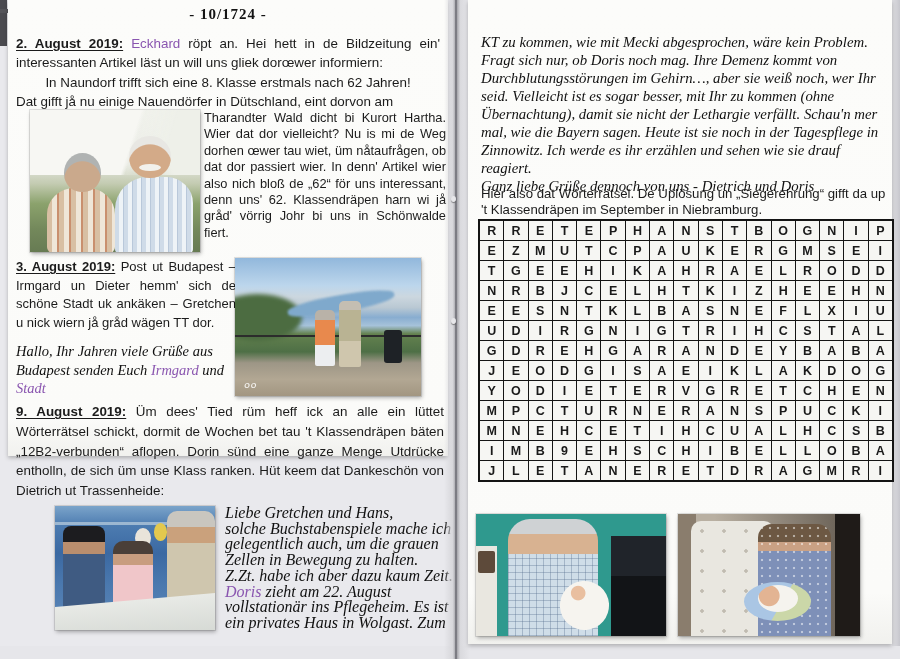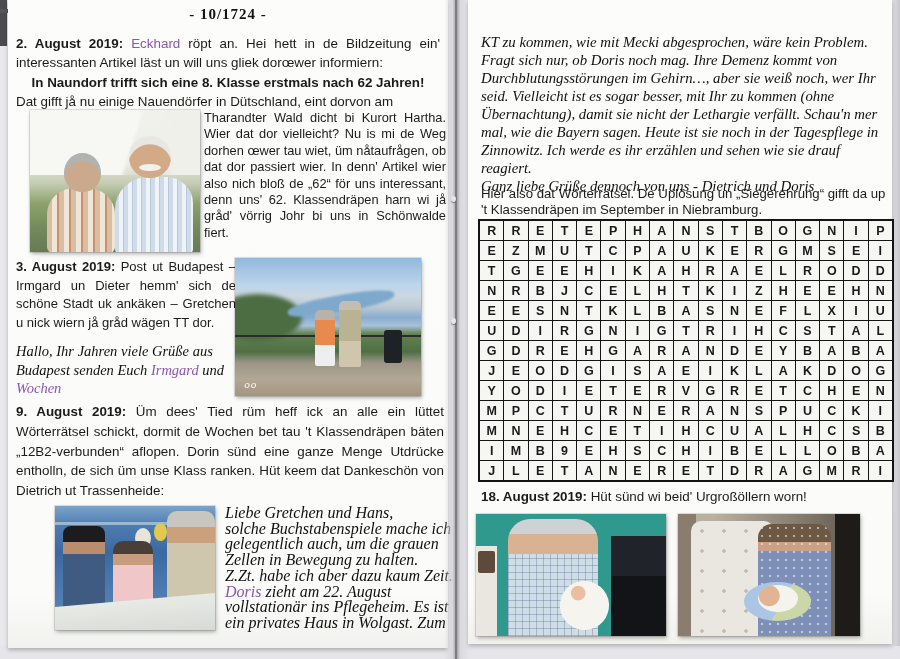--- a/index.html
+++ b/index.html
@@ -7,35 +7,35 @@
   .scan{position:relative;width:900px;height:659px;background:#e9e9ed;}
 
   
   .edge-dark-left{position:absolute;left:0;top:0;width:7px;height:46px;background:#4b4b50;}
   .edge-tick{position:absolute;left:0;top:9px;width:15px;height:4px;background:#55555a;}
   .edge-right{position:absolute;right:0;top:0;width:8px;height:659px;background:linear-gradient(90deg,#e0e0e4,#c7c7cd);}
   .bottom-strip{position:absolute;left:0;bottom:0;width:900px;height:13px;background:#e6e6ea;}
 
   
   .page{position:absolute;top:0;background:linear-gradient(180deg,#fcfcfa 0%,#fbfbf9 92%,#f1f1ee 100%);box-shadow:0 2px 4px rgba(0,0,0,.25);}
-  .page-left{left:8px;width:440px;height:648px;}
+  .page-left{left:8px;width:440px;height:456px;}
   .page-right{left:468px;width:424px;height:644px;}
   .gutter{position:absolute;left:444px;top:0;width:26px;height:659px;background:linear-gradient(90deg,rgba(250,250,250,0) 0%,#d7d7db 34%,#97979d 47%,#d9d9dd 62%,rgba(250,250,250,0) 100%);}
   .gutter .fold-line{position:absolute;left:11px;top:0;width:2px;height:659px;background:#7c7c83;}
   .gutter .speck{position:absolute;left:7px;width:5px;height:6px;border-radius:50%;background:#e7e7ea;box-shadow:0 1px 1px rgba(0,0,0,.4);}
   .speck1{top:196px;} .speck2{top:318px;}
 
   
   .pageno{position:absolute;left:0;top:6px;width:100%;text-align:center;font-family:"Liberation Serif",serif;font-weight:bold;font-size:15px;letter-spacing:1px;color:#141414;}
   .comic{font-family:"Liberation Sans",sans-serif;color:#1b1b1b;font-size:13.4px;line-height:19.3px;}
   .comic p{margin:0;}
   .just{text-align:justify;}
-  .date{font-weight:bold;text-underline-offset:2px;}
+  .date{font-weight:bold;text-decoration:underline;text-underline-offset:2px;}
   .pname{color:#8a56b0;}
-  .headline{font-weight:bold;text-align:center;}
+  .headline{font-weight:normal;text-align:center;}
   .serifit{font-family:"Liberation Serif",serif;font-style:italic;color:#101010;}
   .bold{font-weight:normal;}
   .abs{position:absolute;}
 
   
   .aug2-block{left:8px;top:34px;width:424px;}
   .aug2-wrap{left:196px;top:110px;width:242px;height:148px;font-size:12.8px;line-height:16.4px;}
   .aug3-text{left:8px;top:258px;width:220px;font-size:13px;line-height:18.6px;}
   .aug3-greet{left:8px;top:342px;width:220px;font-size:14.5px;line-height:18.6px;}
   .aug9-block{left:8px;top:402px;width:428px;line-height:19.8px;}
@@ -137,21 +137,21 @@
     </div>
 
     <div class="comic abs aug2-wrap just">Tharandter Wald dicht bi Kurort Hartha. Wier dat dor vielleicht? Nu is mi de Weg dorhen œwer tau wiet, üm nåtaufrågen, ob dat dor passiert wier. In denn' Artikel wier also nich bloß de „62“ för uns interessant, denn uns' 62. Klassendräpen harn wi jå gråd' vörrig Johr bi uns in Schönwalde fiert.</div>
 
     <div class="comic abs aug3-text just"><span class="date">3. August 2019:</span>
       <span>Post ut Budapest – Irmgard un Dieter hemm' sich de schöne Stadt uk ankäken – Gretchen u nick wiern jå gråd wägen TT dor.</span></div>
 
     <div class="serifit abs aug3-greet"><span>Hallo, Ihr Jahren viele Grüße aus Budapest senden Euch</span>
       <span class="pname bold">Irmgard</span>
       <span>und</span>
-      <span class="pname bold">Wochen</span></div>
+      <span class="pname bold">Stadt</span></div>
 
     <div class="photo ph-buda">
       <i class="hill"></i>
       <i class="river"></i>
       <i class="rail"></i>
       <i class="woman"></i>
       <i class="man"></i>
       <i class="bin"></i>
       <i class="mark">OO</i>
     </div>
@@ -413,22 +413,20 @@
         <div class="cell">T</div>
         <div class="cell">D</div>
         <div class="cell">R</div>
         <div class="cell">A</div>
         <div class="cell">G</div>
         <div class="cell">M</div>
         <div class="cell">R</div>
         <div class="cell">I</div>
       </div>
 
-    <div class="comic abs aug18-line"><span class="date">18. August 2019:</span>
-      <span>Hüt sünd wi beid' Urgroßöllern worn!</span></div>
 
     <div class="photo ph-ggf">
       <i class="shelf"></i>
       <i class="radio"></i>
       <i class="dark"></i>
       <i class="man"></i>
       <i class="shirt"></i>
       <i class="baby"></i>
     </div>
 

